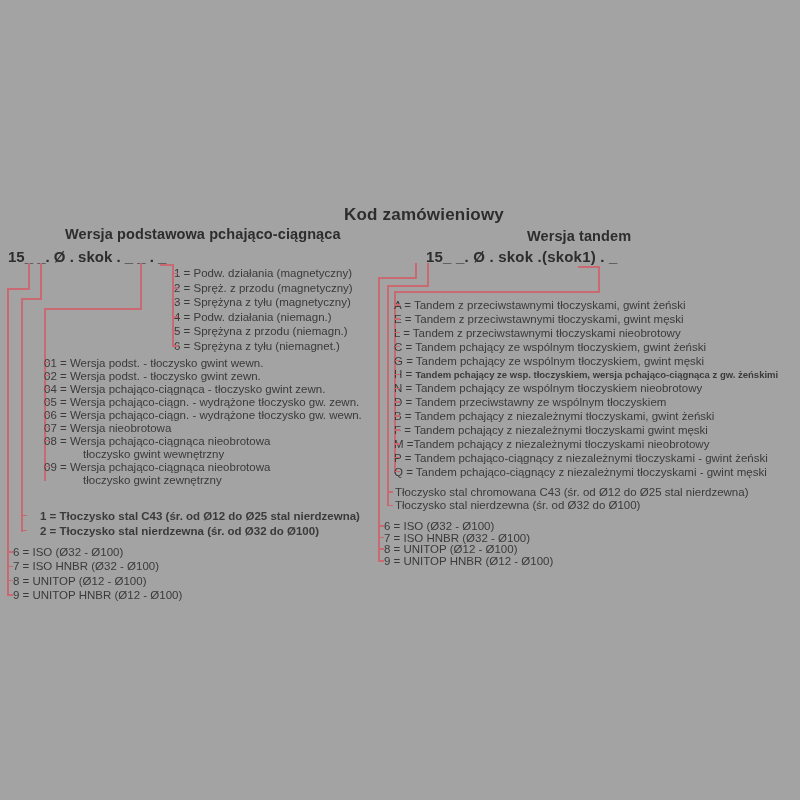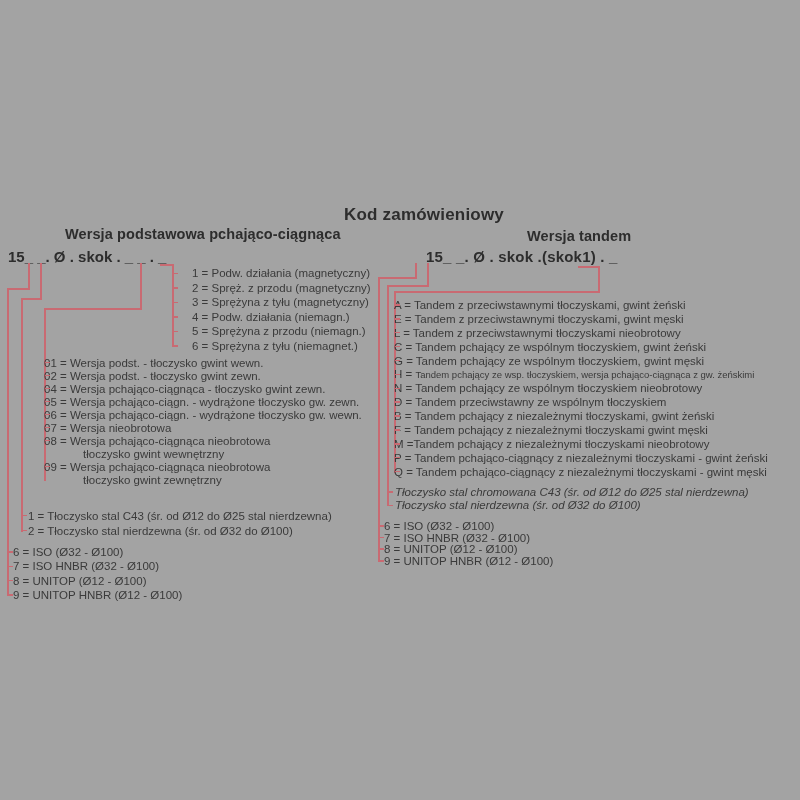--- a/index.html
+++ b/index.html
@@ -17,27 +17,27 @@
   
   .ln{position:absolute;background:var(--line,#c96a72);}
   .ln.v{width:1.5px;}
   .ln.h{height:1.5px;}
   
   .list{position:absolute;font-size:11.5px;}
   .row{position:relative;display:flex;align-items:center;white-space:nowrap;}
   .row span{white-space:pre;}
   .row::before{content:"";position:absolute;left:1px;top:50%;margin-top:-.75px;width:5px;height:1.5px;background:var(--line,#c96a72);}
   .row.cont::before{display:none;}
-  .sm{font-size:9.5px;}
-  .l1{left:172px;top:266px;}  .l1 .row{height:14.5px;padding-left:20px;}
+  .sm{font-size:9.5px;font-weight:bold;}
+  .l1{left:172px;top:266px;}  .l1 .row{height:14.5px;padding-left:2px;}
   .l2{left:44px;top:356px;}   .l2 .row{height:13px;}  .l2 .row.cont{padding-left:39px;}
-  .l3{left:21px;top:508px;}   .l3 .row{height:15px;padding-left:7px;}
+  .l3{left:21px;top:508px;}   .l3 .row{height:15px;padding-left:19px;font-weight:bold;}
   .l4{left:7px;top:545px;}    .l4 .row{height:14.3px;padding-left:6px;}
   .r1{left:394px;top:298px;}  .r1 .row{height:13.9px;}
-  .r2{left:387px;top:485px;font-style:italic;}  .r2 .row{height:13.5px;padding-left:8px;}
+  .r2{left:387px;top:485px;}  .r2 .row{height:13.5px;padding-left:8px;}
   .r3{left:378px;top:520px;}  .r3 .row{height:11.7px;padding-left:6px;}
 </style>
 </head>
 <body>
 
 <div class="canvas">
 
   <div class="title">Kod zamówieniowy</div>
   <div class="sec-title left-sec">Wersja podstawowa pchająco-ciągnąca</div>
   <div class="sec-title right-sec">Wersja tandem</div>

